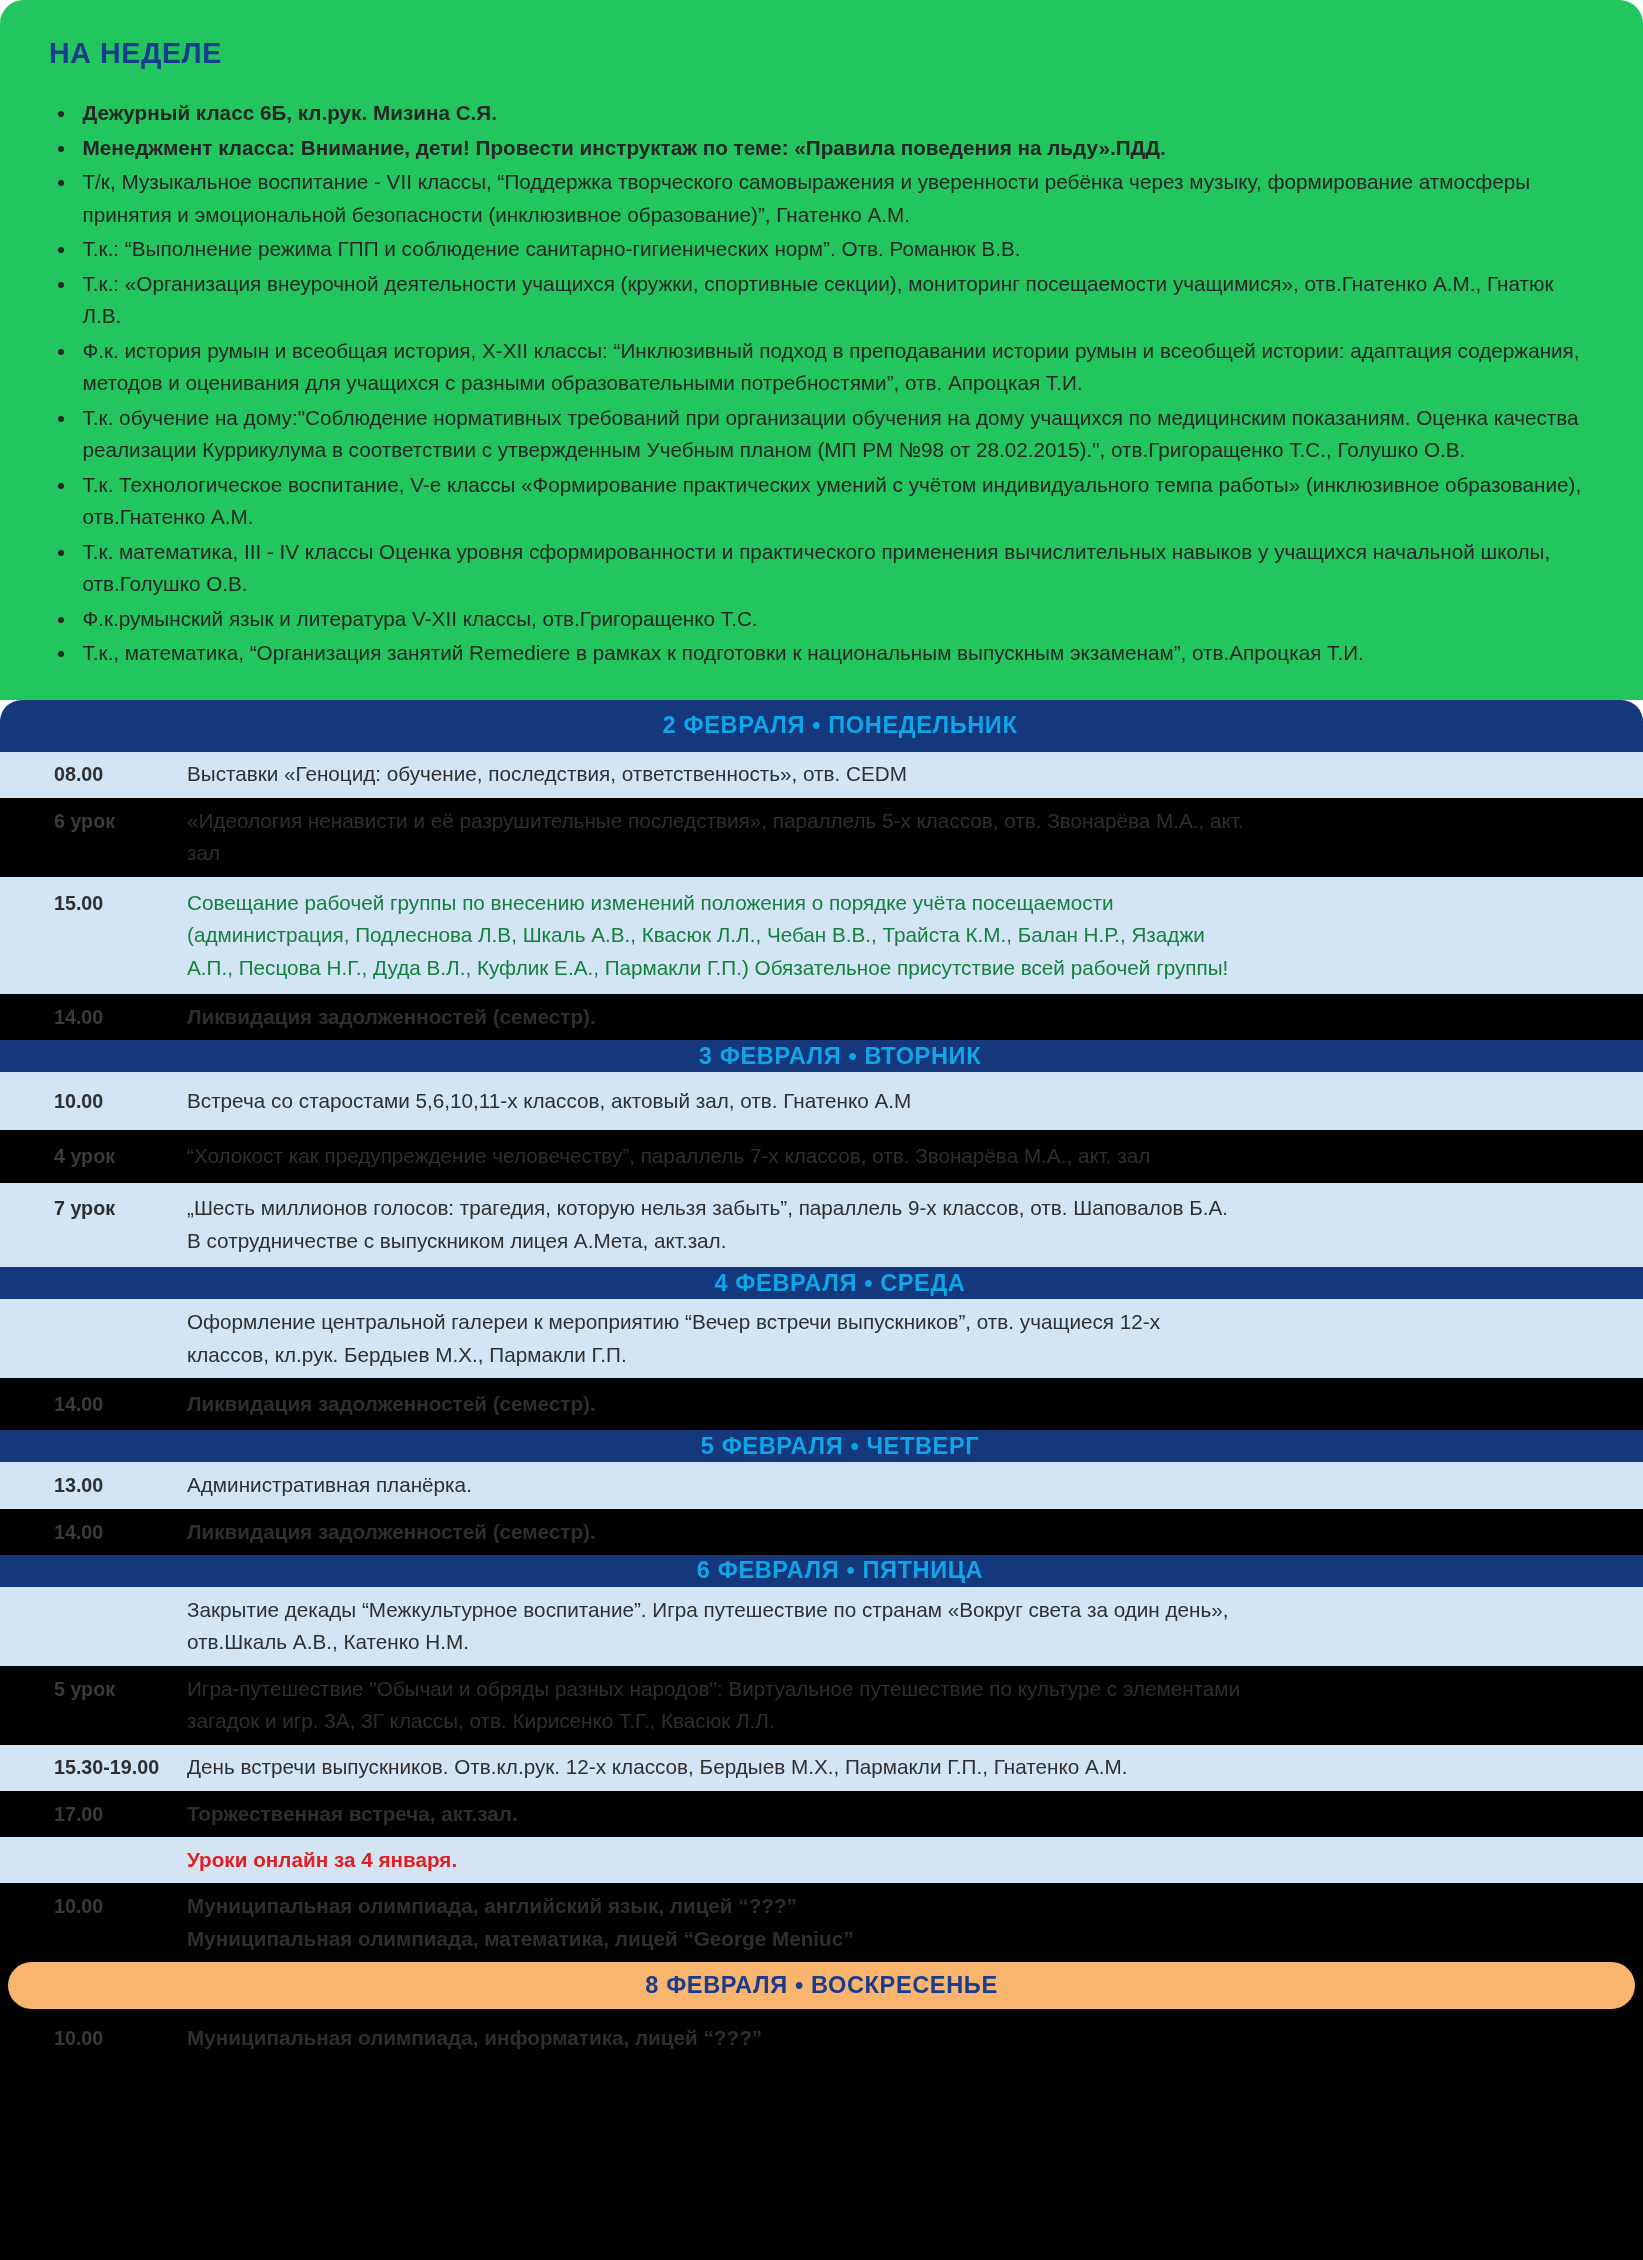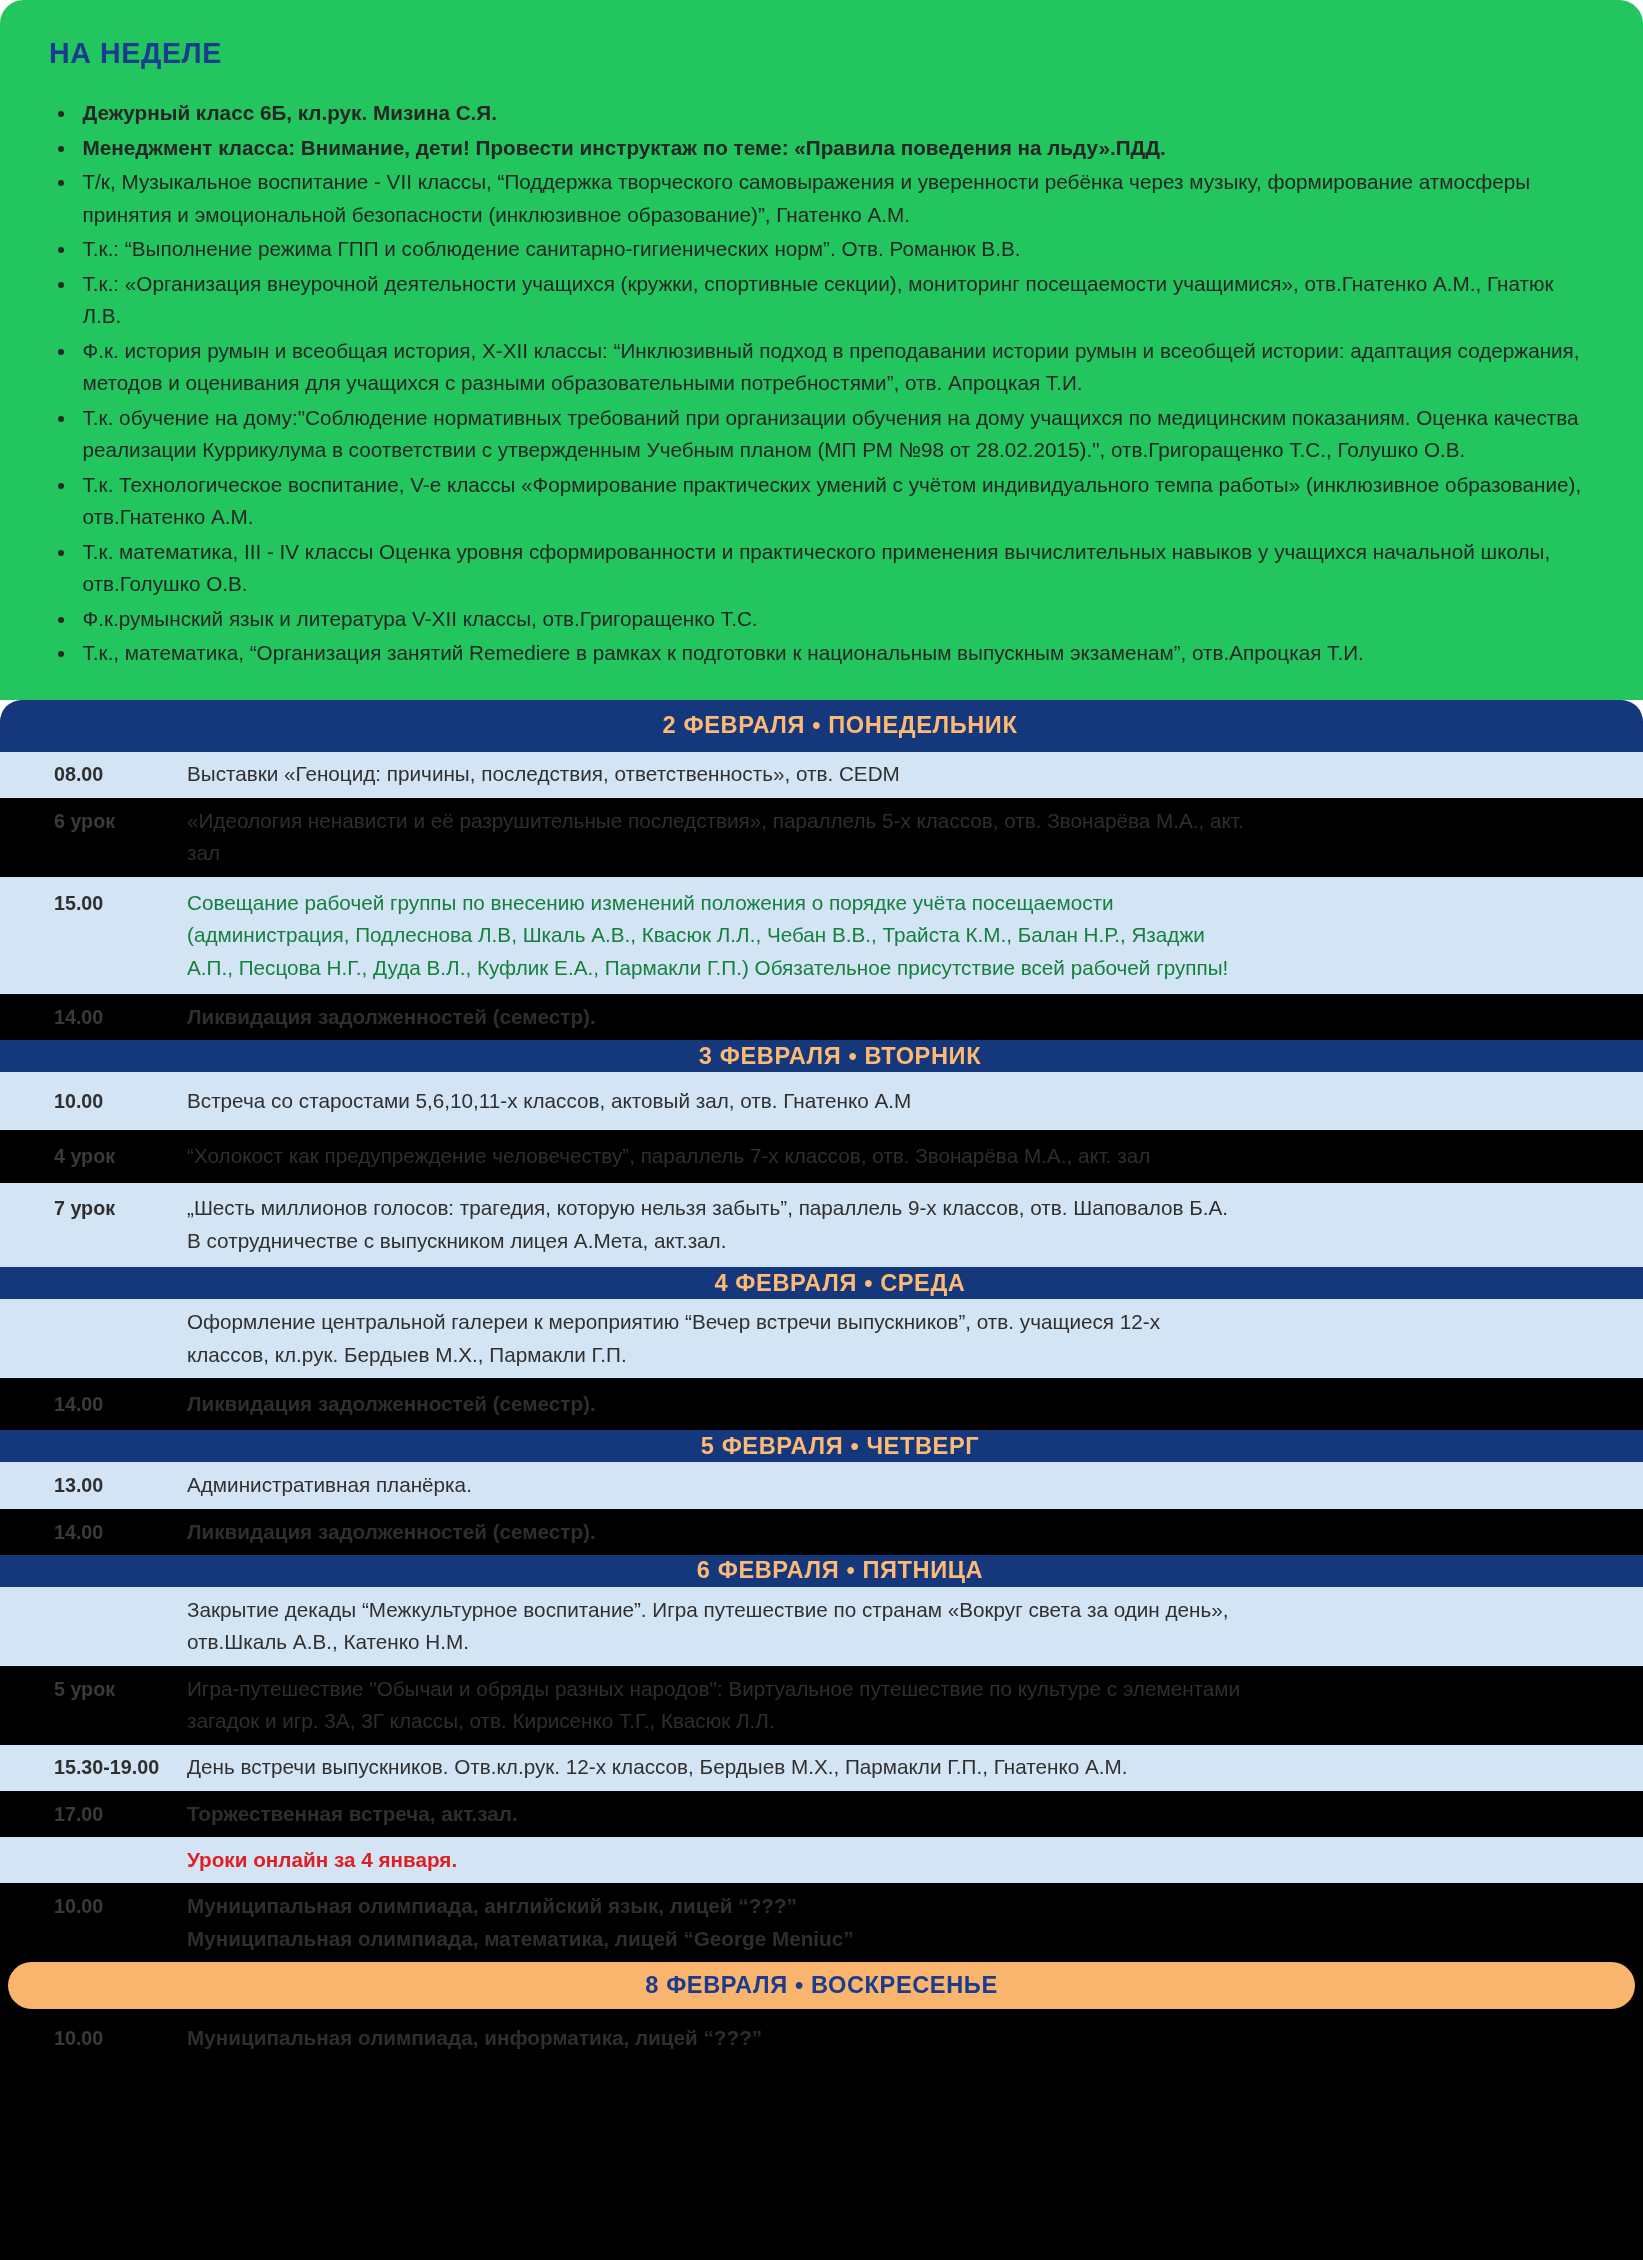--- a/index.html
+++ b/index.html
@@ -27,21 +27,21 @@
   }
   li.note-bold{font-weight:bold;color:#111111;}
   li.note-red{font-weight:bold;color:#e01f23;}
 
   
   .day-bar{
     height:32px;flex:0 0 auto;
     display:flex;align-items:center;justify-content:center;
     font-weight:bold;font-size:23.6px;letter-spacing:0.6px;
   }
-  .day-bar.navy{background:#15377c;color:#fdba74;padding-left:37px;}
+  .day-bar.navy{background:#15377c;color:#0ea5e9;padding-left:37px;}
   .day-bar.first{border-radius:21.7px 21.7px 0 0;height:52px;}
   .orange-wrap{flex:0 0 auto;background:#000000;}
   .orange-wrap.split{background:linear-gradient(to bottom,#000000 50%,#d3e4f5 50%);}
   .day-bar.orange{
     background:#f9b46e;color:#1b3c8c;
     margin:0 7.9px;border-radius:23.6px;height:47px;
   }
 
   
   .row{display:flex;flex:0 0 auto;}
@@ -85,21 +85,21 @@
       <li>Т.к. математика, III - IV классы Оценка уровня сформированности и практического применения вычислительных навыков у учащихся начальной школы, отв.Голушко О.В.</li>
       <li>Ф.к.румынский язык и литература V-XII классы, отв.Григоращенко Т.С.</li>
       <li>Т.к., математика, “Организация занятий Remediere в рамках к подготовки к национальным выпускным экзаменам”, отв.Апроцкая Т.И.</li>
     </ul>
   </div>
 
   <div class="day-bar navy first">2 ФЕВРАЛЯ • ПОНЕДЕЛЬНИК</div>
   <div class="row light">
     <div class="time">08.00</div>
     <div class="content">
-      <div class="line">Выставки «Геноцид: причины, последствия, ответственность», отв. CEDM</div>
+      <div class="line">Выставки «Геноцид: обучение, последствия, ответственность», отв. CEDM</div>
     </div>
   </div>
   <div class="row black">
     <div class="time">6 урок</div>
     <div class="content">
       <div class="line">«Идеология ненависти и её разрушительные последствия», параллель 5-х классов, отв. Звонарёва М.А., акт.</div>
       <div class="line">зал</div>
     </div>
   </div>
   <div class="row light pad-md">

